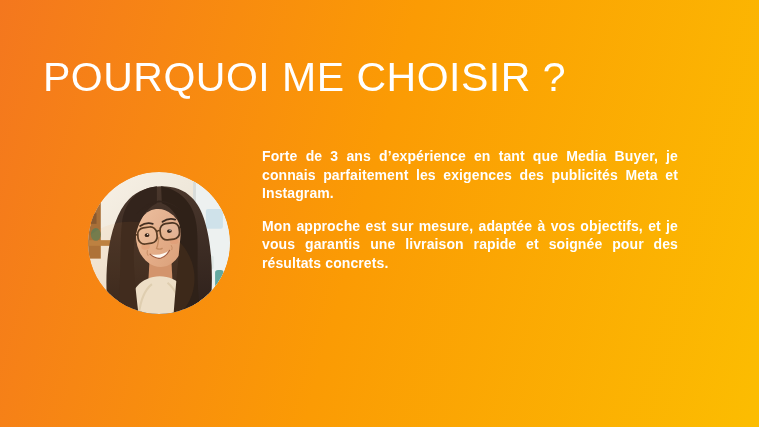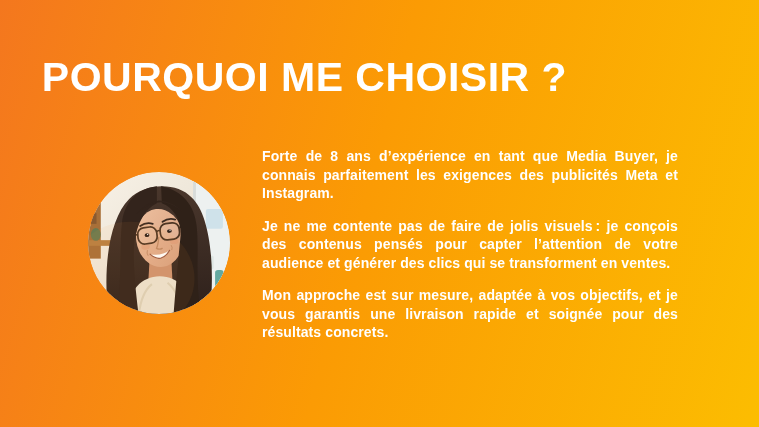--- a/index.html
+++ b/index.html
@@ -23,21 +23,21 @@
     overflow:hidden;
   }
 
   .title{
     position:absolute;
     top:54px;left:0;
     width:609px;
     text-align:center;
     color:var(--text_color);
     font-size:41px;
-    font-weight:bold;
+    font-weight:normal;
     letter-spacing:0.5px;
     line-height:1.15;
     white-space:nowrap;
   }
 
   .photo{
     position:absolute;
     left:88px;top:172px;
     width:142px;height:142px;
     border-radius:50%;
@@ -133,18 +133,17 @@
         <path d="M97,20 C66,24 52,44 48,70 C44,104 48,158 40,207 L72,207 C66,158 62,118 66,94 C70,72 80,52 97,44 Z" fill="#33241c"></path>
         <path d="M103,20 C134,26 150,48 153,76 C157,112 150,158 160,207 L120,207 C124,156 128,114 130,94 C133,70 121,50 104,44 Z" fill="#2f2118"></path>
         <path d="M68,60 Q100,26 136,58 Q118,40 100,40 Q82,42 68,60 Z" fill="#33241c"></path>
 
         <ellipse cx="60" cy="150" rx="90" ry="80" fill="#f9a03f" opacity="0.07"></ellipse>
       </g>
     </svg>
   </div>
 
   <div class="text-col">
-    <p>Forte de 8 ans d’expérience en tant que Media Buyer, je connais parfaitement les exigences des publicités Meta et Instagram.</p>
-    <p>Je ne me contente pas de faire de jolis visuels : je conçois des contenus pensés pour capter l’attention de votre audience et générer des clics qui se transforment en ventes.</p>
+    <p>Forte de 3 ans d’expérience en tant que Media Buyer, je connais parfaitement les exigences des publicités Meta et Instagram.</p>
     <p>Mon approche est sur mesure, adaptée à vos objectifs, et je vous garantis une livraison rapide et soignée pour des résultats concrets.</p>
   </div>
 
 </div>
 
 </body></html>

